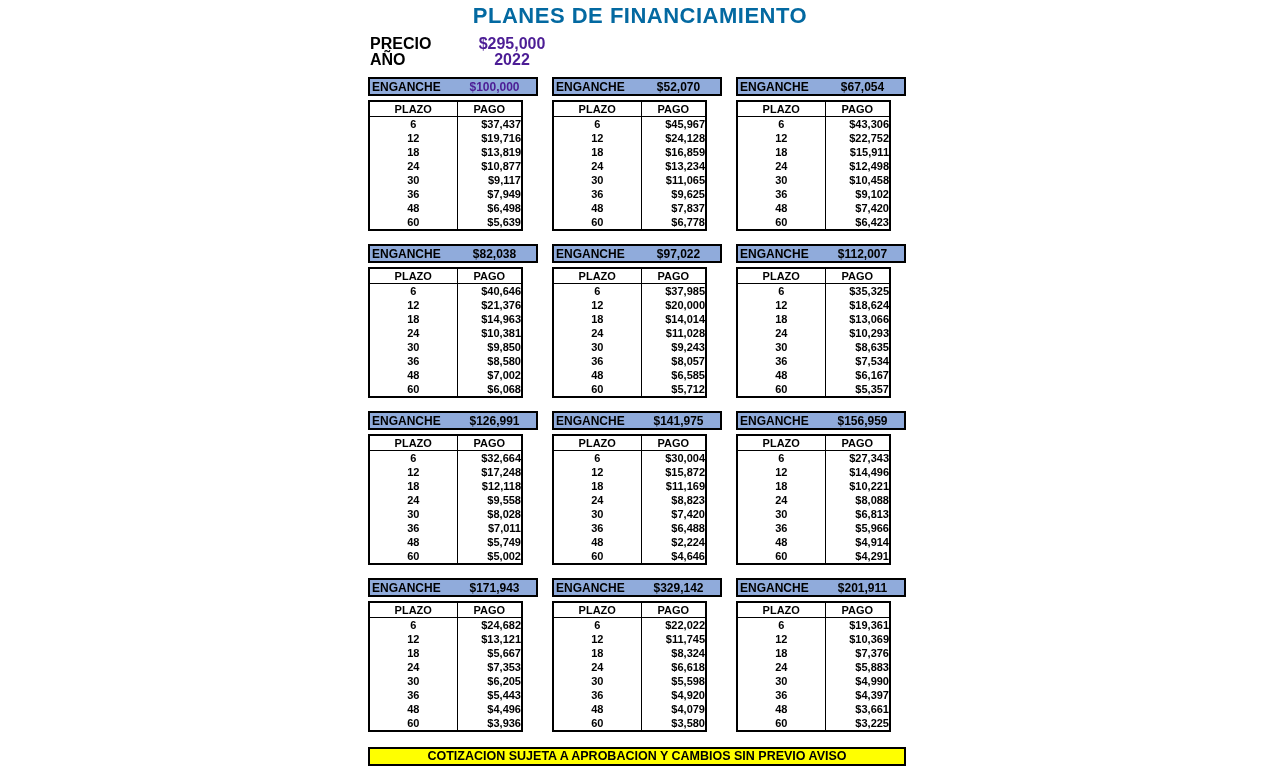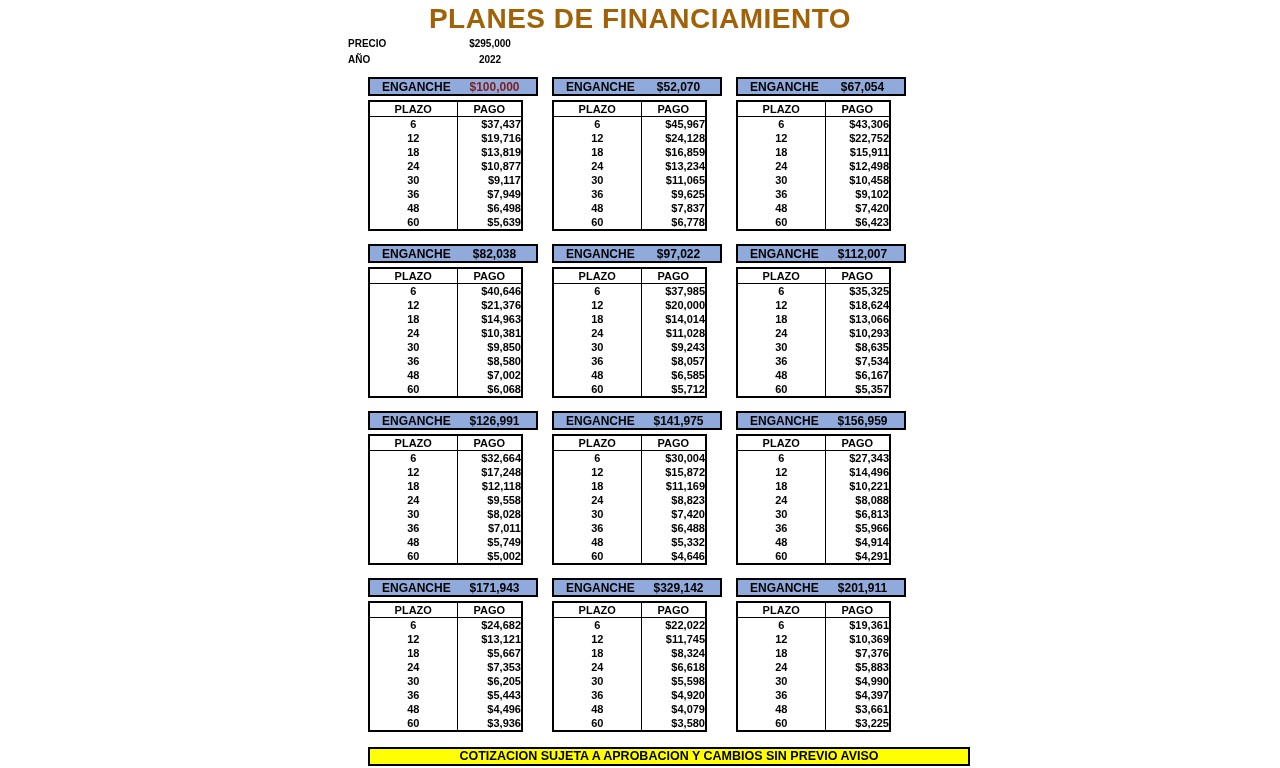--- a/index.html
+++ b/index.html
@@ -9,54 +9,54 @@
     position: relative;
     font-family: "Liberation Sans", sans-serif;
     font-weight: bold;
     color: #000;
     overflow: hidden;
   }
   .page-title {
     position: absolute;
     top: 3px; left: 0; width: 100%;
     text-align: center;
-    font-size: 28px;
+    font-size: 22px;
     letter-spacing: 0.5px;
-    color: #a16207;
+    color: #0369a1;
   }
   .info-block {
     position: absolute;
-    left: 348px; top: 36px;
-    font-size: 10px;
+    left: 370px; top: 36px;
+    font-size: 16px;
   }
   .info-row { display: flex; height: 16px; line-height: 16px; }
   .info-label { width: 92px; }
-  .info-value { width: 100px; text-align: center; color: #000000; }
+  .info-value { width: 100px; text-align: center; color: #4c1d95; }
 
   .plans-grid {
     position: absolute;
     left: 368px; top: 77px;
     display: grid;
     grid-template-columns: 170px 170px 170px;
     column-gap: 14px;
     row-gap: 13px;
   }
   .plan { width: 170px; }
   .enganche-header {
     height: 19px;
     border: 2px solid #000;
     background: #90ABDB;
     display: flex;
     align-items: center;
     font-size: 12px;
     margin-bottom: 4px;
   }
-  .eng-label { padding-left: 12px; width: 50%; }
+  .eng-label { padding-left: 2px; width: 50%; }
   .eng-amount { width: 50%; text-align: center; }
-  .eng-amount.green { color: #7f1d1d; }
+  .eng-amount.green { color: #4c1d95; }
 
   table.plan-table {
     width: 155px;
     border-collapse: collapse;
     table-layout: fixed;
   }
   table.plan-table th, table.plan-table td {
     font-size: 11px;
     font-weight: bold;
     height: 14px;
@@ -70,21 +70,21 @@
     text-align: center;
   }
   .col-plazo { width: 88px; }
   td.plazo-cell { text-align: center; border-right: 1px solid #000; }
   th.plazo-head { border-right: 1px solid #000; }
   td.pago-cell { text-align: right; padding-right: 4px; }
 
   .footer-banner {
     position: absolute;
     left: 368px; top: 747px;
-    width: 602px; height: 19px;
+    width: 538px; height: 19px;
     background: #FFFF00;
     border: 2px solid #000;
     text-align: center;
     font-size: 12.5px;
     line-height: 15px;
   }
 </style>
 </head>
 <body>
 
@@ -509,21 +509,21 @@
           <tr>
             <td class="plazo-cell">30</td>
             <td class="pago-cell">$7,420</td>
           </tr>
           <tr>
             <td class="plazo-cell">36</td>
             <td class="pago-cell">$6,488</td>
           </tr>
           <tr>
             <td class="plazo-cell">48</td>
-            <td class="pago-cell">$5,332</td>
+            <td class="pago-cell">$2,224</td>
           </tr>
           <tr>
             <td class="plazo-cell">60</td>
             <td class="pago-cell">$4,646</td>
           </tr>
         </tbody>
     </table>
   </div>
 
   <div class="plan">

